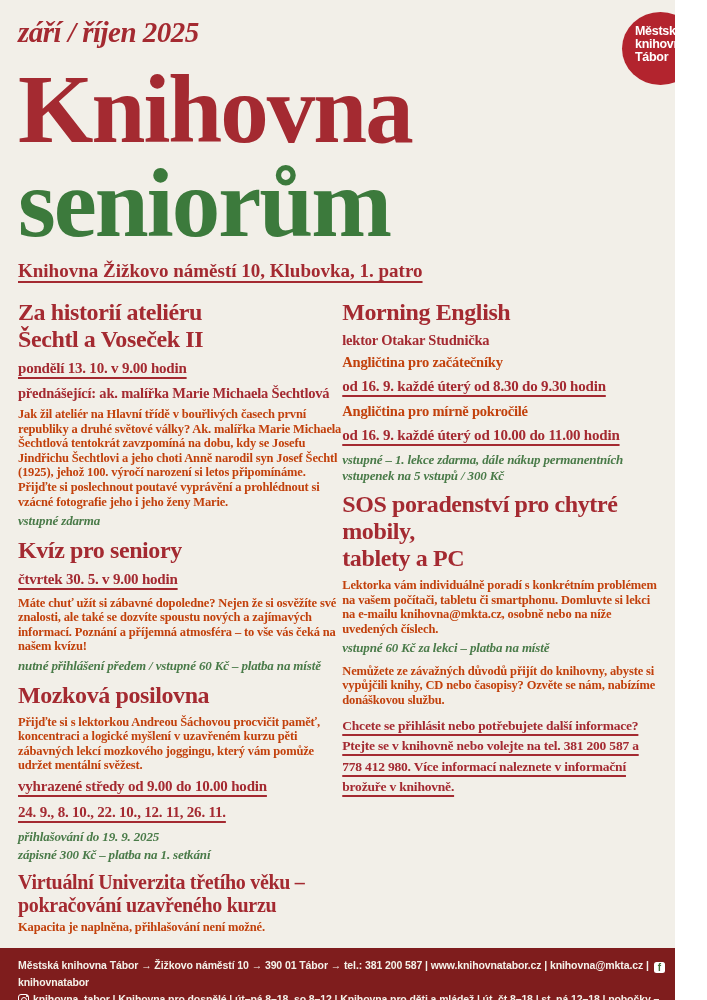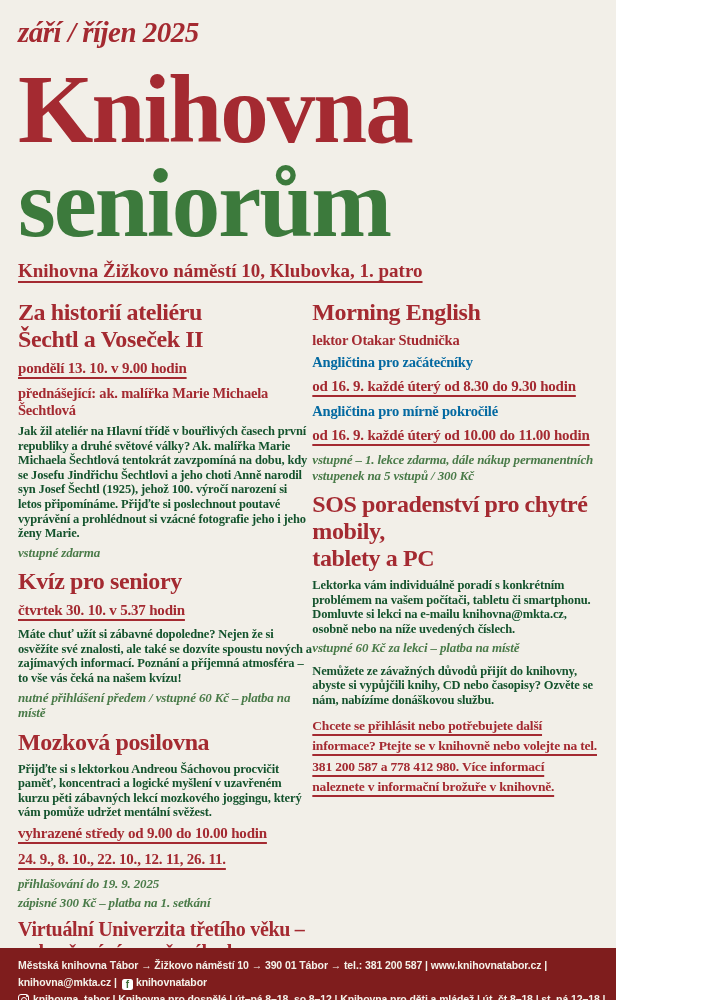--- a/index.html
+++ b/index.html
@@ -1,18 +1,18 @@
 <!DOCTYPE html>
 <html lang="cs"><head>
 <meta charset="utf-8">
 <style>
   html,body{margin:0;padding:0;}
   .page{
     position:relative;
-    width:616px;height:1000px;
+    width:675px;height:1000px;
     background:#f2efe8;
     overflow:hidden;
     font-family:"Liberation Serif", serif;
     box-sizing:border-box;
     padding:16px 18px 0 18px;
   }
   
   .issue{
     font-size:29px;font-weight:700;font-style:italic;
     color:#a42a31;letter-spacing:-0.5px;
@@ -54,26 +54,26 @@
     font-size:15px;line-height:18px;font-weight:700;color:#a42a31;
     letter-spacing:-0.2px;
     text-decoration:underline;text-decoration-thickness:2px;text-underline-offset:4px;
     margin-bottom:8px;
   }
   .sub-red{
     font-size:14.5px;line-height:17px;font-weight:700;color:#a42a31;
     letter-spacing:-0.2px;margin-bottom:5px;
   }
   .sub-green{
-    font-size:14.5px;line-height:17px;font-weight:700;color:#0369a1;
+    font-size:14.5px;line-height:17px;font-weight:700;color:#c2410c;
     letter-spacing:-0.2px;margin-bottom:6px;
   }
   .body{
     margin:0 0 4px 0;
-    font-size:12.5px;line-height:14.6px;font-weight:700;color:#14532d;
+    font-size:12.5px;line-height:14.6px;font-weight:700;color:#c2410c;
     letter-spacing:-0.15px;
   }
   .note{
     margin:0 0 3px 0;
     font-size:13px;line-height:15.5px;font-weight:700;font-style:italic;color:#4a7b49;
     letter-spacing:-0.15px;
   }
   .contact{
     margin:8px 0 9px 0;
     font-size:13.5px;line-height:20.5px;font-weight:700;color:#a42a31;
@@ -136,21 +136,21 @@
         <h2 class="h2">Za historií ateliéru
 Šechtl a Voseček II</h2>
         <div class="date">pondělí 13. 10. v 9.00 hodin</div>
         <div class="sub-red">přednášející: ak. malířka Marie Michaela Šechtlová</div>
         <p class="body">Jak žil ateliér na Hlavní třídě v bouřlivých časech první republiky a druhé světové války? Ak. malířka Marie Michaela Šechtlová tentokrát zavzpomíná na dobu, kdy se Josefu Jindřichu Šechtlovi a jeho choti Anně narodil syn Josef Šechtl (1925), jehož 100. výročí narození si letos připomínáme. Přijďte si poslechnout poutavé vyprávění a prohlédnout si vzácné fotografie jeho i jeho ženy Marie.</p>
         <p class="note">vstupné zdarma</p>
       </div>
 
       <div class="sec">
         <h2 class="h2">Kvíz pro seniory</h2>
-        <div class="date">čtvrtek 30. 10. v 5.37 hodin</div>
+        <div class="date">čtvrtek 30. 5. v 9.00 hodin</div>
         <p class="body">Máte chuť užít si zábavné dopoledne? Nejen že si osvěžíte své znalosti, ale také se dozvíte spoustu nových a zajímavých informací. Poznání a příjemná atmosféra – to vše vás čeká na našem kvízu!</p>
         <p class="note">nutné přihlášení předem / vstupné 60 Kč – platba na místě</p>
       </div>
 
       <div class="sec">
         <h2 class="h2">Mozková posilovna</h2>
         <p class="body">Přijďte si s lektorkou Andreou Šáchovou procvičit paměť, koncentraci a logické myšlení v uzavřeném kurzu pěti zábavných lekcí mozkového joggingu, který vám pomůže udržet mentální svěžest.</p>
         <div class="date">vyhrazené středy od 9.00 do 10.00 hodin</div>
         <div class="date">24. 9., 8. 10., 22. 10., 12. 11, 26. 11.</div>
         <p class="note">přihlašování do 19. 9. 2025</p>

